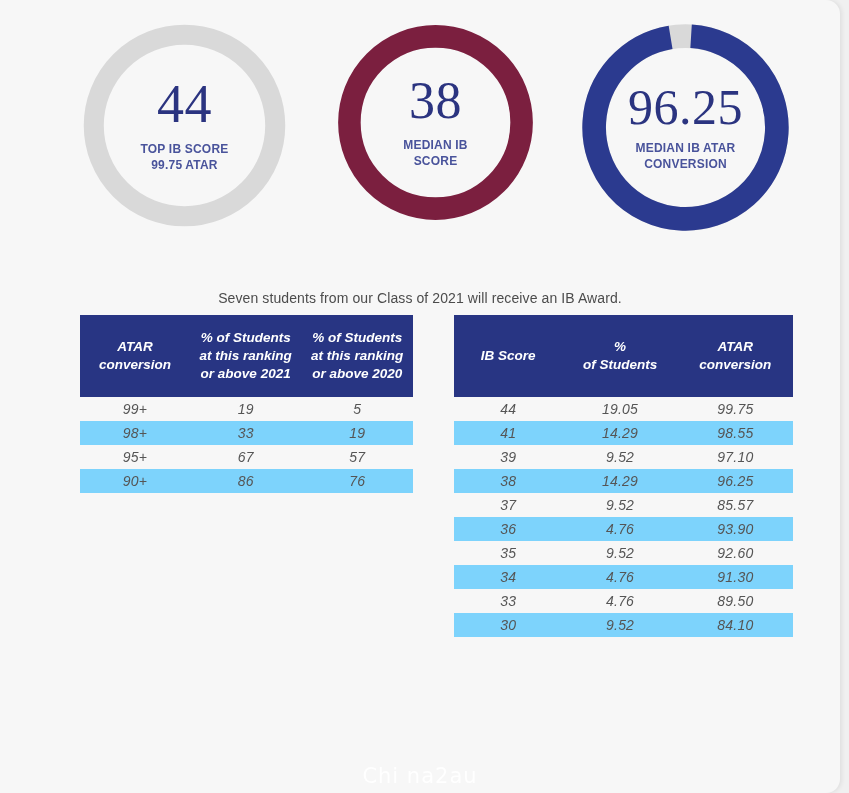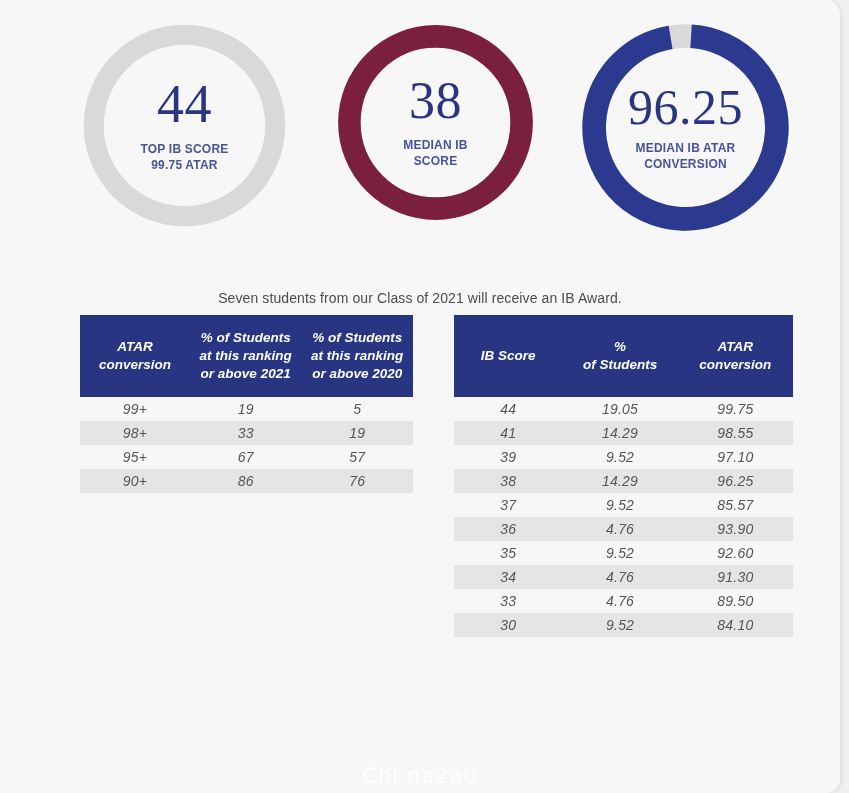--- a/index.html
+++ b/index.html
@@ -121,21 +121,21 @@
 
   tbody td {
     text-align: center;
     font-size: 14px;
     color: #555555;
     height: 24px;
     padding: 0 4px;
     letter-spacing: 0.2px;
   }
   tbody tr.odd  td { background: #f7f7f7; }
-  tbody tr.even td { background: #e5e5e5; }
+  tbody tr.even td { background: #7dd3fc; }
 
   
   .watermark {
     position: absolute;
     left: 0; top: 764px;
     width: 840px;
     text-align: center;
     font-size: 21px;
     color: rgba(255,255,255,0.92);
     letter-spacing: 1px;

